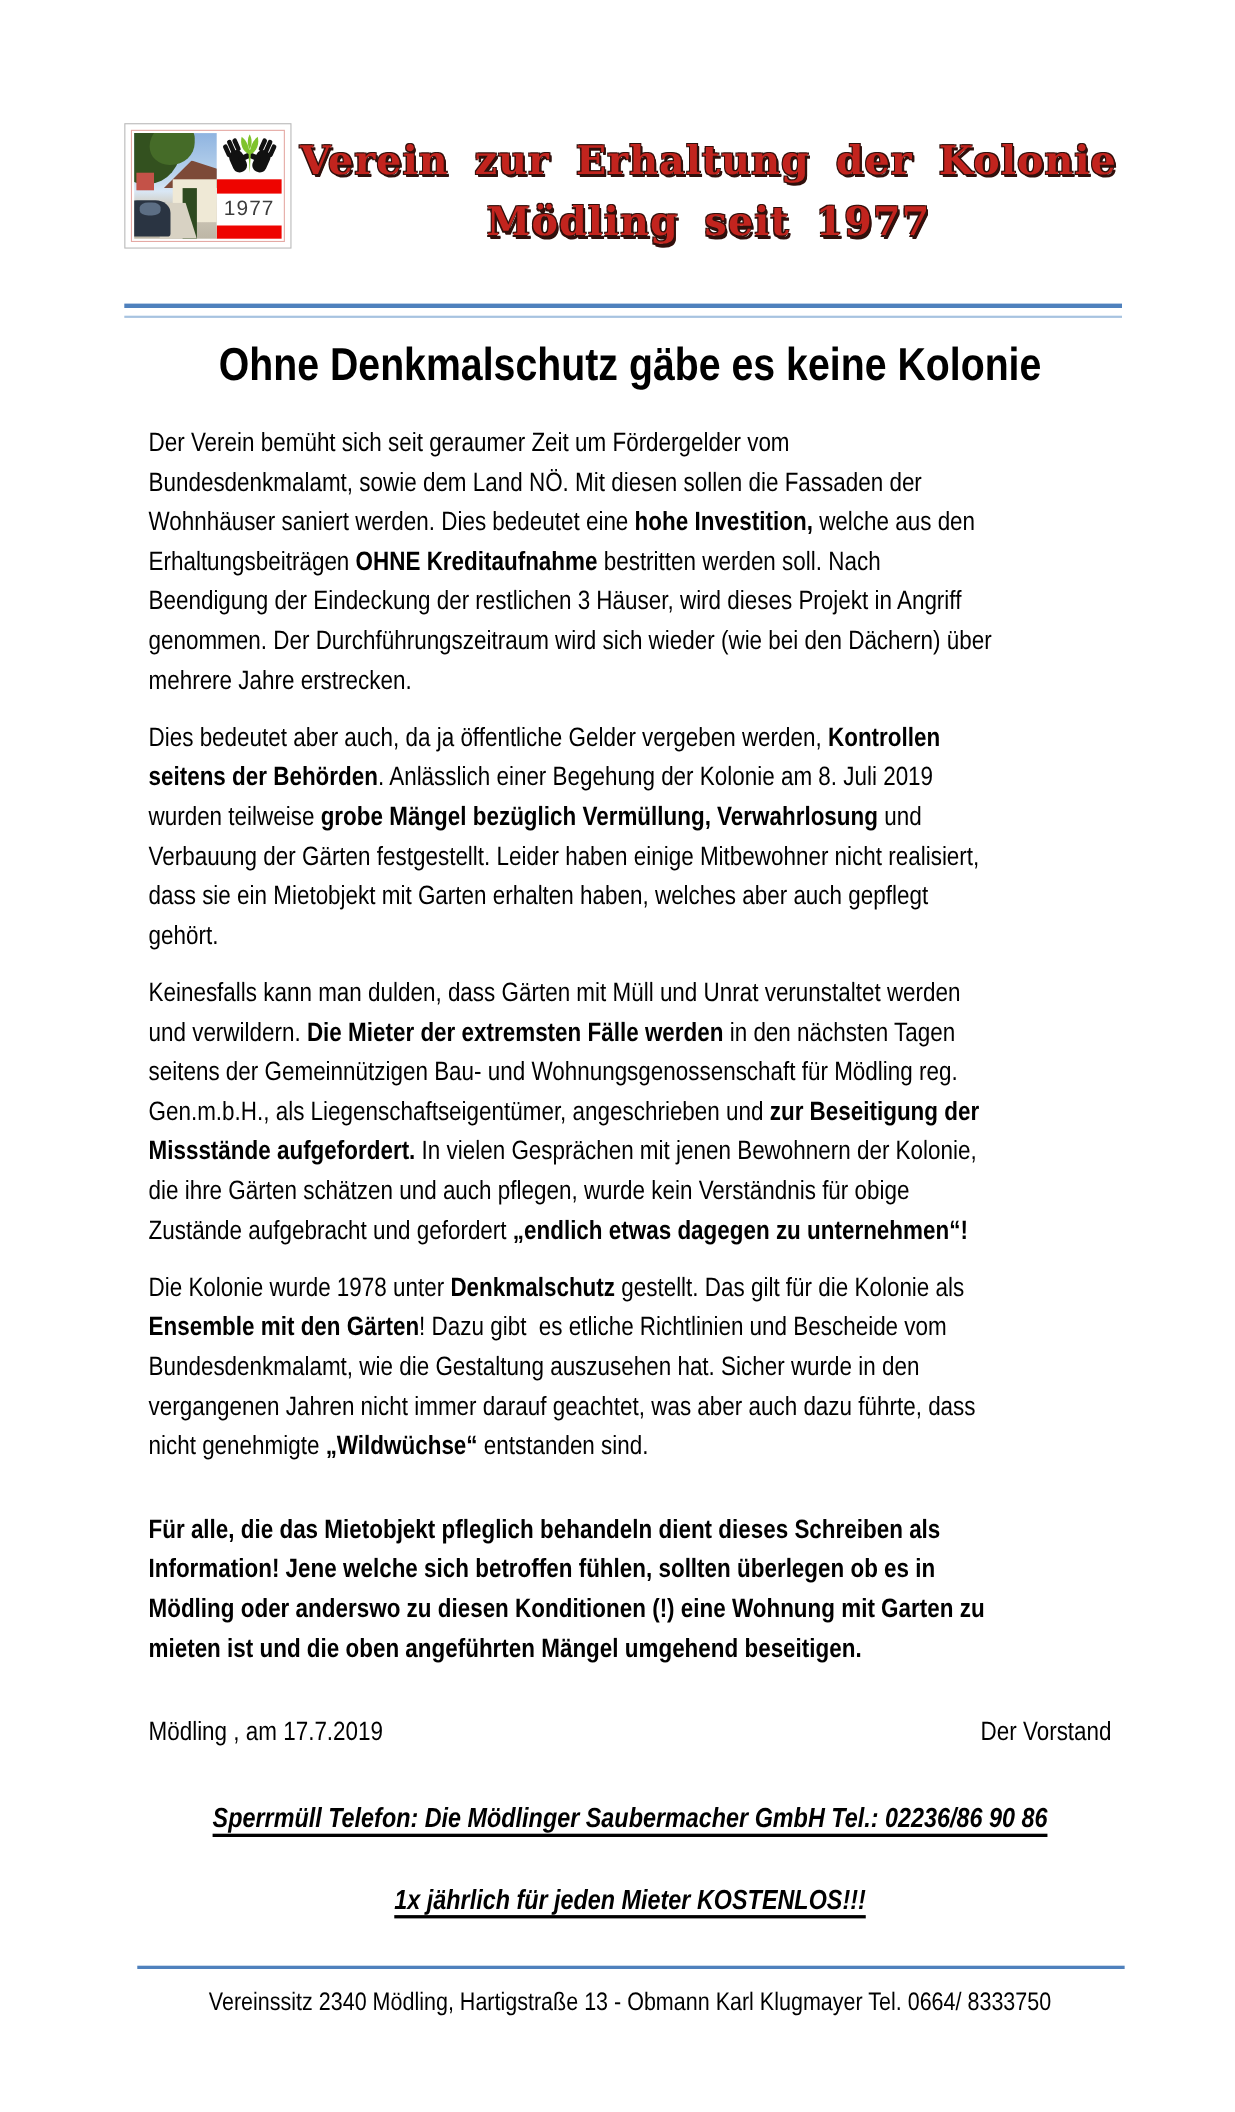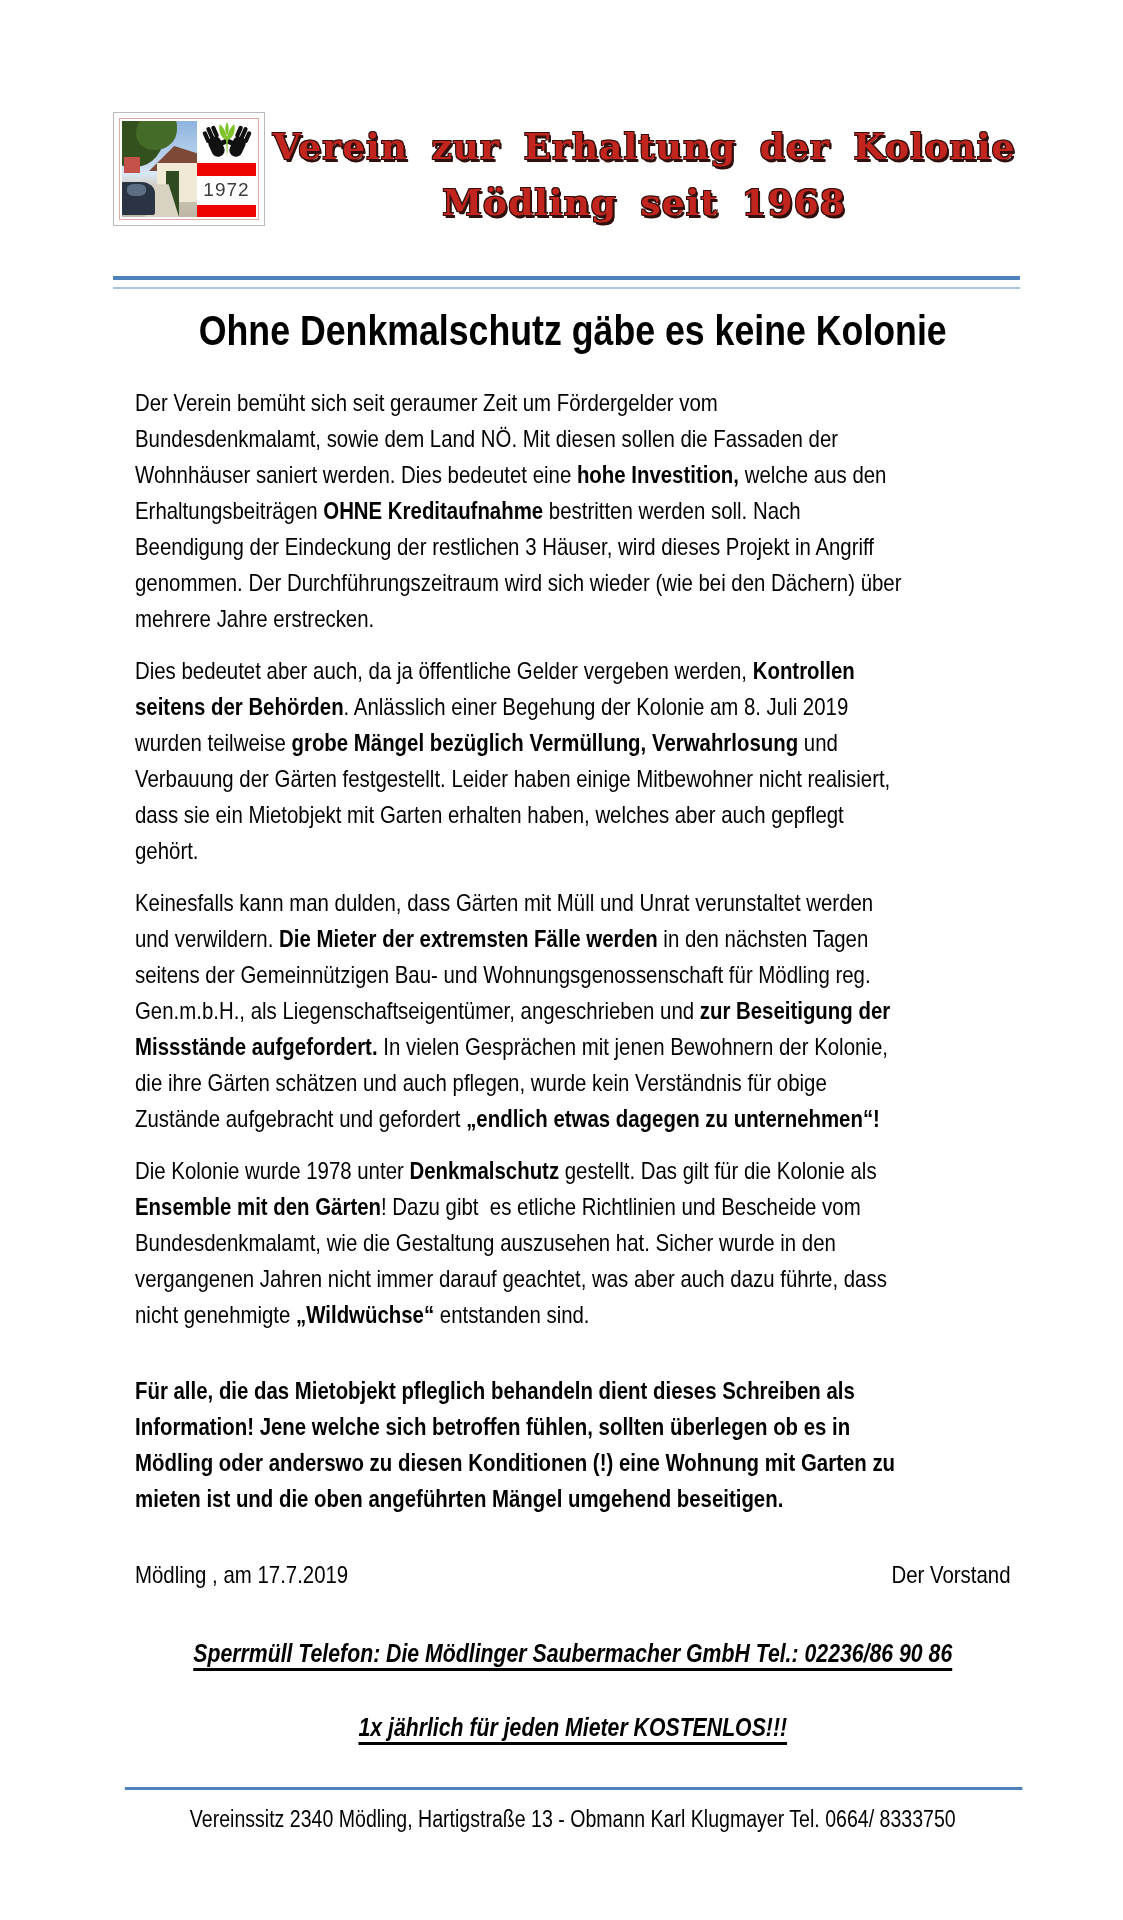--- a/index.html
+++ b/index.html
@@ -117,28 +117,28 @@
               </g>
               <g fill="#7fc32d">
                 <path d="M35 46 L33.4 18 L36.6 18 Z"></path>
                 <path d="M34.5 24 C26 20 23.5 11 25.5 3 C32 8 35 16 34.5 24 Z"></path>
                 <path d="M35.5 24 C44 20 46.5 11 44.5 3 C38 8 35 16 35.5 24 Z"></path>
                 <path d="M35 18 C31.5 11 32.5 5 35 0 C37.5 5 38.5 11 35 18 Z"></path>
               </g>
             </svg>
           </div>
           <div class="panel-stripe"></div>
-          <div class="panel-year">1972</div>
+          <div class="panel-year">1977</div>
           <div class="panel-stripe2"></div>
         </div>
       </div>
     </div>
     <div class="title-wrap">
       <div class="title-line">Verein zur Erhaltung der Kolonie</div>
-      <div class="title-line">Mödling seit 1968</div>
+      <div class="title-line">Mödling seit 1977</div>
     </div>
   </div>
 
   <div class="rules">
     <div class="rule-thick"></div>
     <div class="rule-thin"></div>
   </div>
 
   <div class="content">
 

